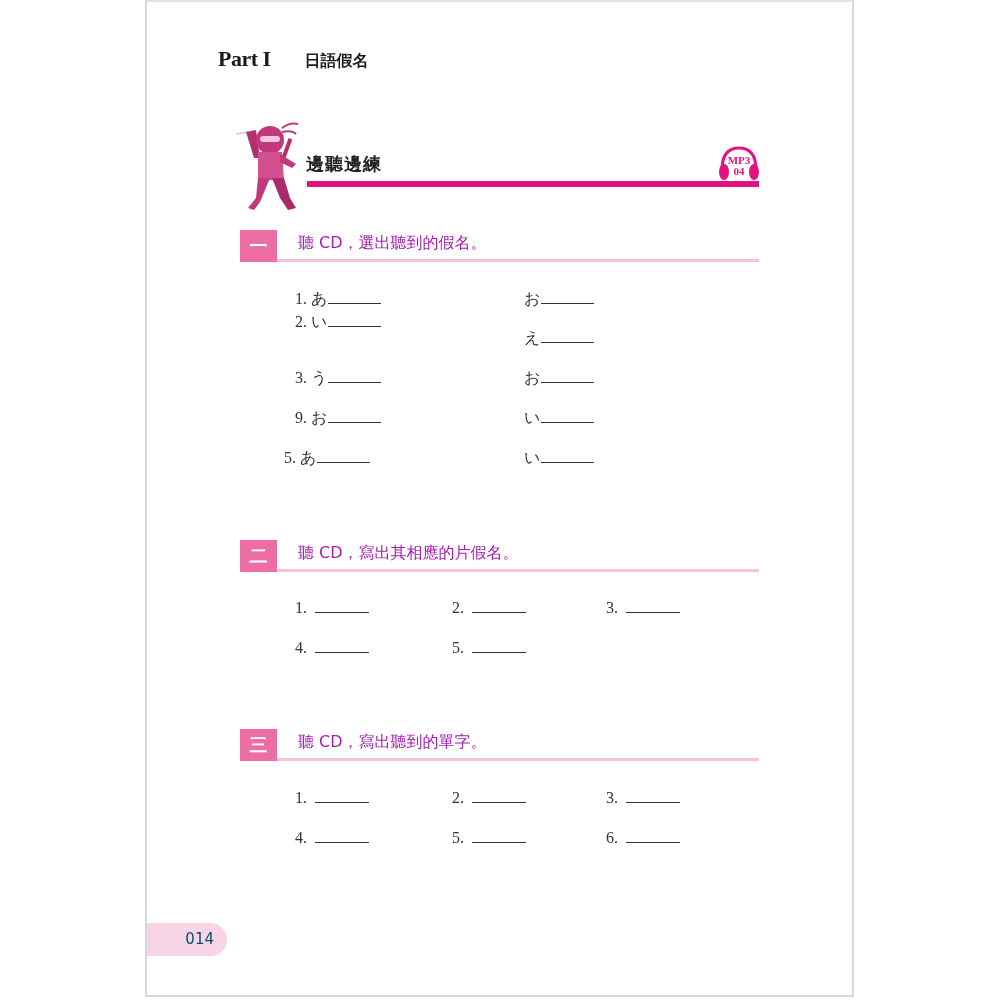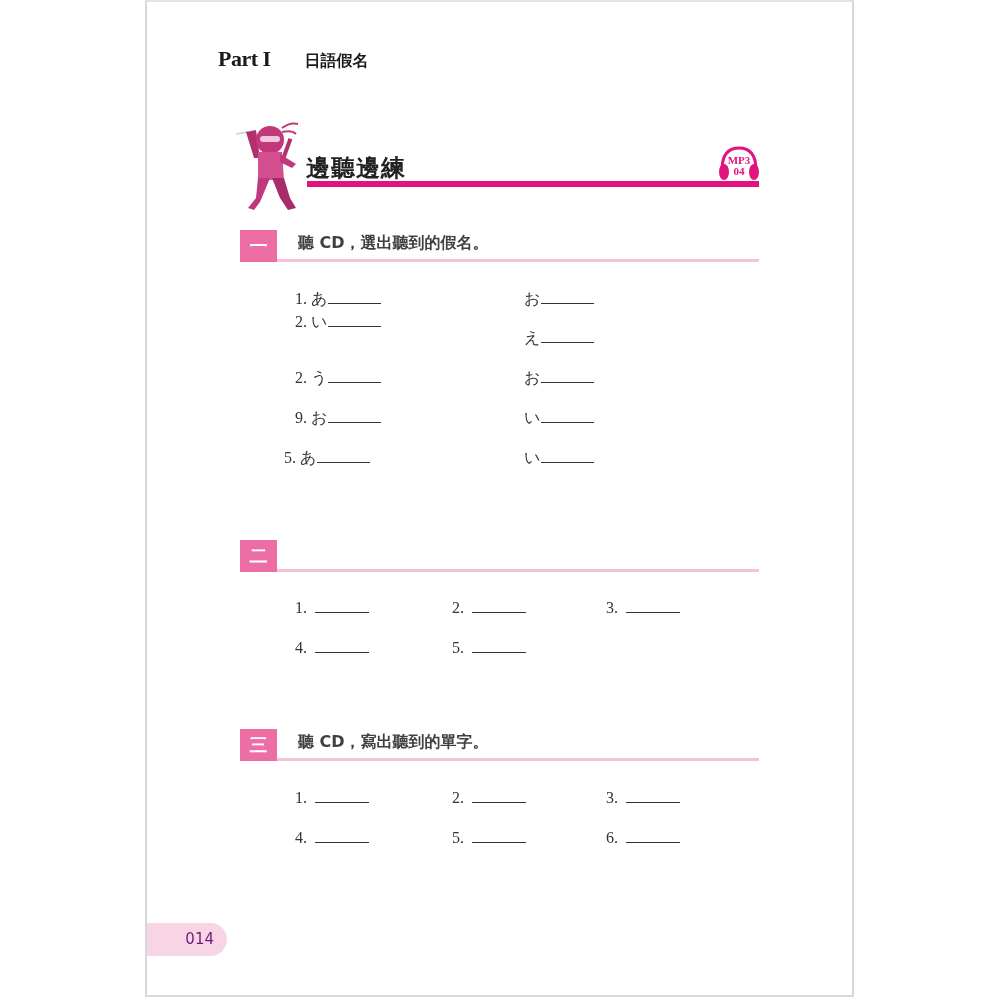--- a/index.html
+++ b/index.html
@@ -2,32 +2,32 @@
 <html><head>
 <meta charset="utf-8">
 <style>
   html, body { margin:0; padding:0; background:#ffffff; }
   body { width:1000px; height:1000px; position:relative; overflow:hidden; font-family:"Liberation Sans", sans-serif; }
   .page { position:absolute; left:145px; top:0; width:709px; height:997px; border:2px solid #d8d8d8; border-top:2px solid #e2e2e2; background:#fff; box-sizing:border-box; }
   .part { position:absolute; left:218px; top:46px; display:flex; align-items:baseline; }
   .part-label { font-family:"Liberation Serif", serif; font-weight:bold; font-size:22px; color:#1a1a1a; letter-spacing:-0.5px; }
   .part-title { font-family:"DejaVu Sans", sans-serif; font-weight:bold; font-size:16px; color:#1a1a1a; margin-left:34px; }
   .ninja { position:absolute; left:236px; top:118px; width:70px; height:94px; }
-  .banner-title { position:absolute; left:306px; top:152px; font-family:"DejaVu Sans", sans-serif; font-weight:bold; font-size:24px; color:#222; letter-spacing:1px; }
+  .banner-title { position:absolute; left:306px; top:152px; font-family:"DejaVu Sans", sans-serif; font-weight:bold; font-size:18px; color:#222; letter-spacing:1px; }
   .banner-line { position:absolute; left:307px; top:181px; width:452px; height:6px; background:#e2137f; }
   .mp3 { position:absolute; left:716px; top:144px; width:46px; height:38px; }
   .sec-head { position:absolute; left:240px; width:520px; height:32px; }
   .sec-box { position:absolute; left:0; top:0; width:37px; height:32px; background:#ec6ea5; color:#fff; font-family:"DejaVu Sans", sans-serif; font-weight:bold; font-size:18px; display:flex; align-items:center; justify-content:center; }
-  .sec-text { position:absolute; left:58px; top:3px; font-family:"DejaVu Sans", sans-serif; font-weight:bold; font-size:16px; color:#404040; white-space:nowrap;text-align:center; }
+  .sec-text { position:absolute; left:58px; top:3px; font-family:"DejaVu Sans", sans-serif; font-weight:normal; font-size:16px; color:#a21caf; white-space:nowrap;text-align:center; }
   .sec-line { position:absolute; left:37px; top:29px; width:482px; height:3px; background:#f6c2d9; }
   .item { position:absolute; font-size:16px; color:#333; white-space:nowrap; font-family:Liberation Serif, serif; }
   .blank { display:inline-block; width:53px; border-bottom:1.5px solid #333; height:14px; vertical-align:baseline; margin-left:1px; }
   .blank2 { display:inline-block; width:54px; border-bottom:1.5px solid #333; height:14px; vertical-align:baseline; margin-left:8px; }
   .pagenum { position:absolute; left:147px; top:923px; width:80px; height:33px; background:#f8d5e4; border-radius:0 17px 17px 0; }
-  .pagenum span { position:absolute; right:13px; top:7px; font-family:"DejaVu Sans", sans-serif; font-size:15px; color:#701a75; }
+  .pagenum span { position:absolute; right:13px; top:7px; font-family:"DejaVu Sans", sans-serif; font-size:15px; color:#0c4a6e; }
 </style>
 </head>
 <body>
 
 <div class="page"></div>
 
 <div class="part">
   <span class="part-label">Part I</span>
   <span class="part-title">日語假名</span>
 </div>
@@ -62,31 +62,32 @@
   <div class="sec-text">聽 CD，選出聽到的假名。</div>
   <div class="sec-line"></div>
 </div>
 
 <div class="item" style="left:295px; top:289px;"><span>1. あ</span><span class="blank"></span></div>
 <div class="item" style="left:524px; top:289px;"><span>お</span><span class="blank"></span></div>
 
 <div class="item" style="left:295px; top:312px;"><span>2. い</span><span class="blank"></span></div>
 <div class="item" style="left:524px; top:328px;"><span>え</span><span class="blank"></span></div>
 
-<div class="item" style="left:295px; top:368px;"><span>2. う</span><span class="blank"></span></div>
+<div class="item" style="left:295px; top:368px;"><span>3. う</span><span class="blank"></span></div>
 <div class="item" style="left:524px; top:368px;"><span>お</span><span class="blank"></span></div>
 
 <div class="item" style="left:295px; top:408px;"><span>9. お</span><span class="blank"></span></div>
 <div class="item" style="left:524px; top:408px;"><span>い</span><span class="blank"></span></div>
 
 <div class="item" style="left:284px; top:448px;"><span>5. あ</span><span class="blank"></span></div>
 <div class="item" style="left:524px; top:448px;"><span>い</span><span class="blank"></span></div>
 
 <div class="sec-head" style="top:540px;">
   <div class="sec-box">二</div>
+  <div class="sec-text">聽 CD，寫出其相應的片假名。</div>
   <div class="sec-line"></div>
 </div>
 
 <div class="item" style="left:295px; top:598px;"><span>1.</span><span class="blank2"></span></div>
 <div class="item" style="left:452px; top:598px;"><span>2.</span><span class="blank2"></span></div>
 <div class="item" style="left:606px; top:598px;"><span>3.</span><span class="blank2"></span></div>
 <div class="item" style="left:295px; top:638px;"><span>4.</span><span class="blank2"></span></div>
 <div class="item" style="left:452px; top:638px;"><span>5.</span><span class="blank2"></span></div>
 
 <div class="sec-head" style="top:729px;">

